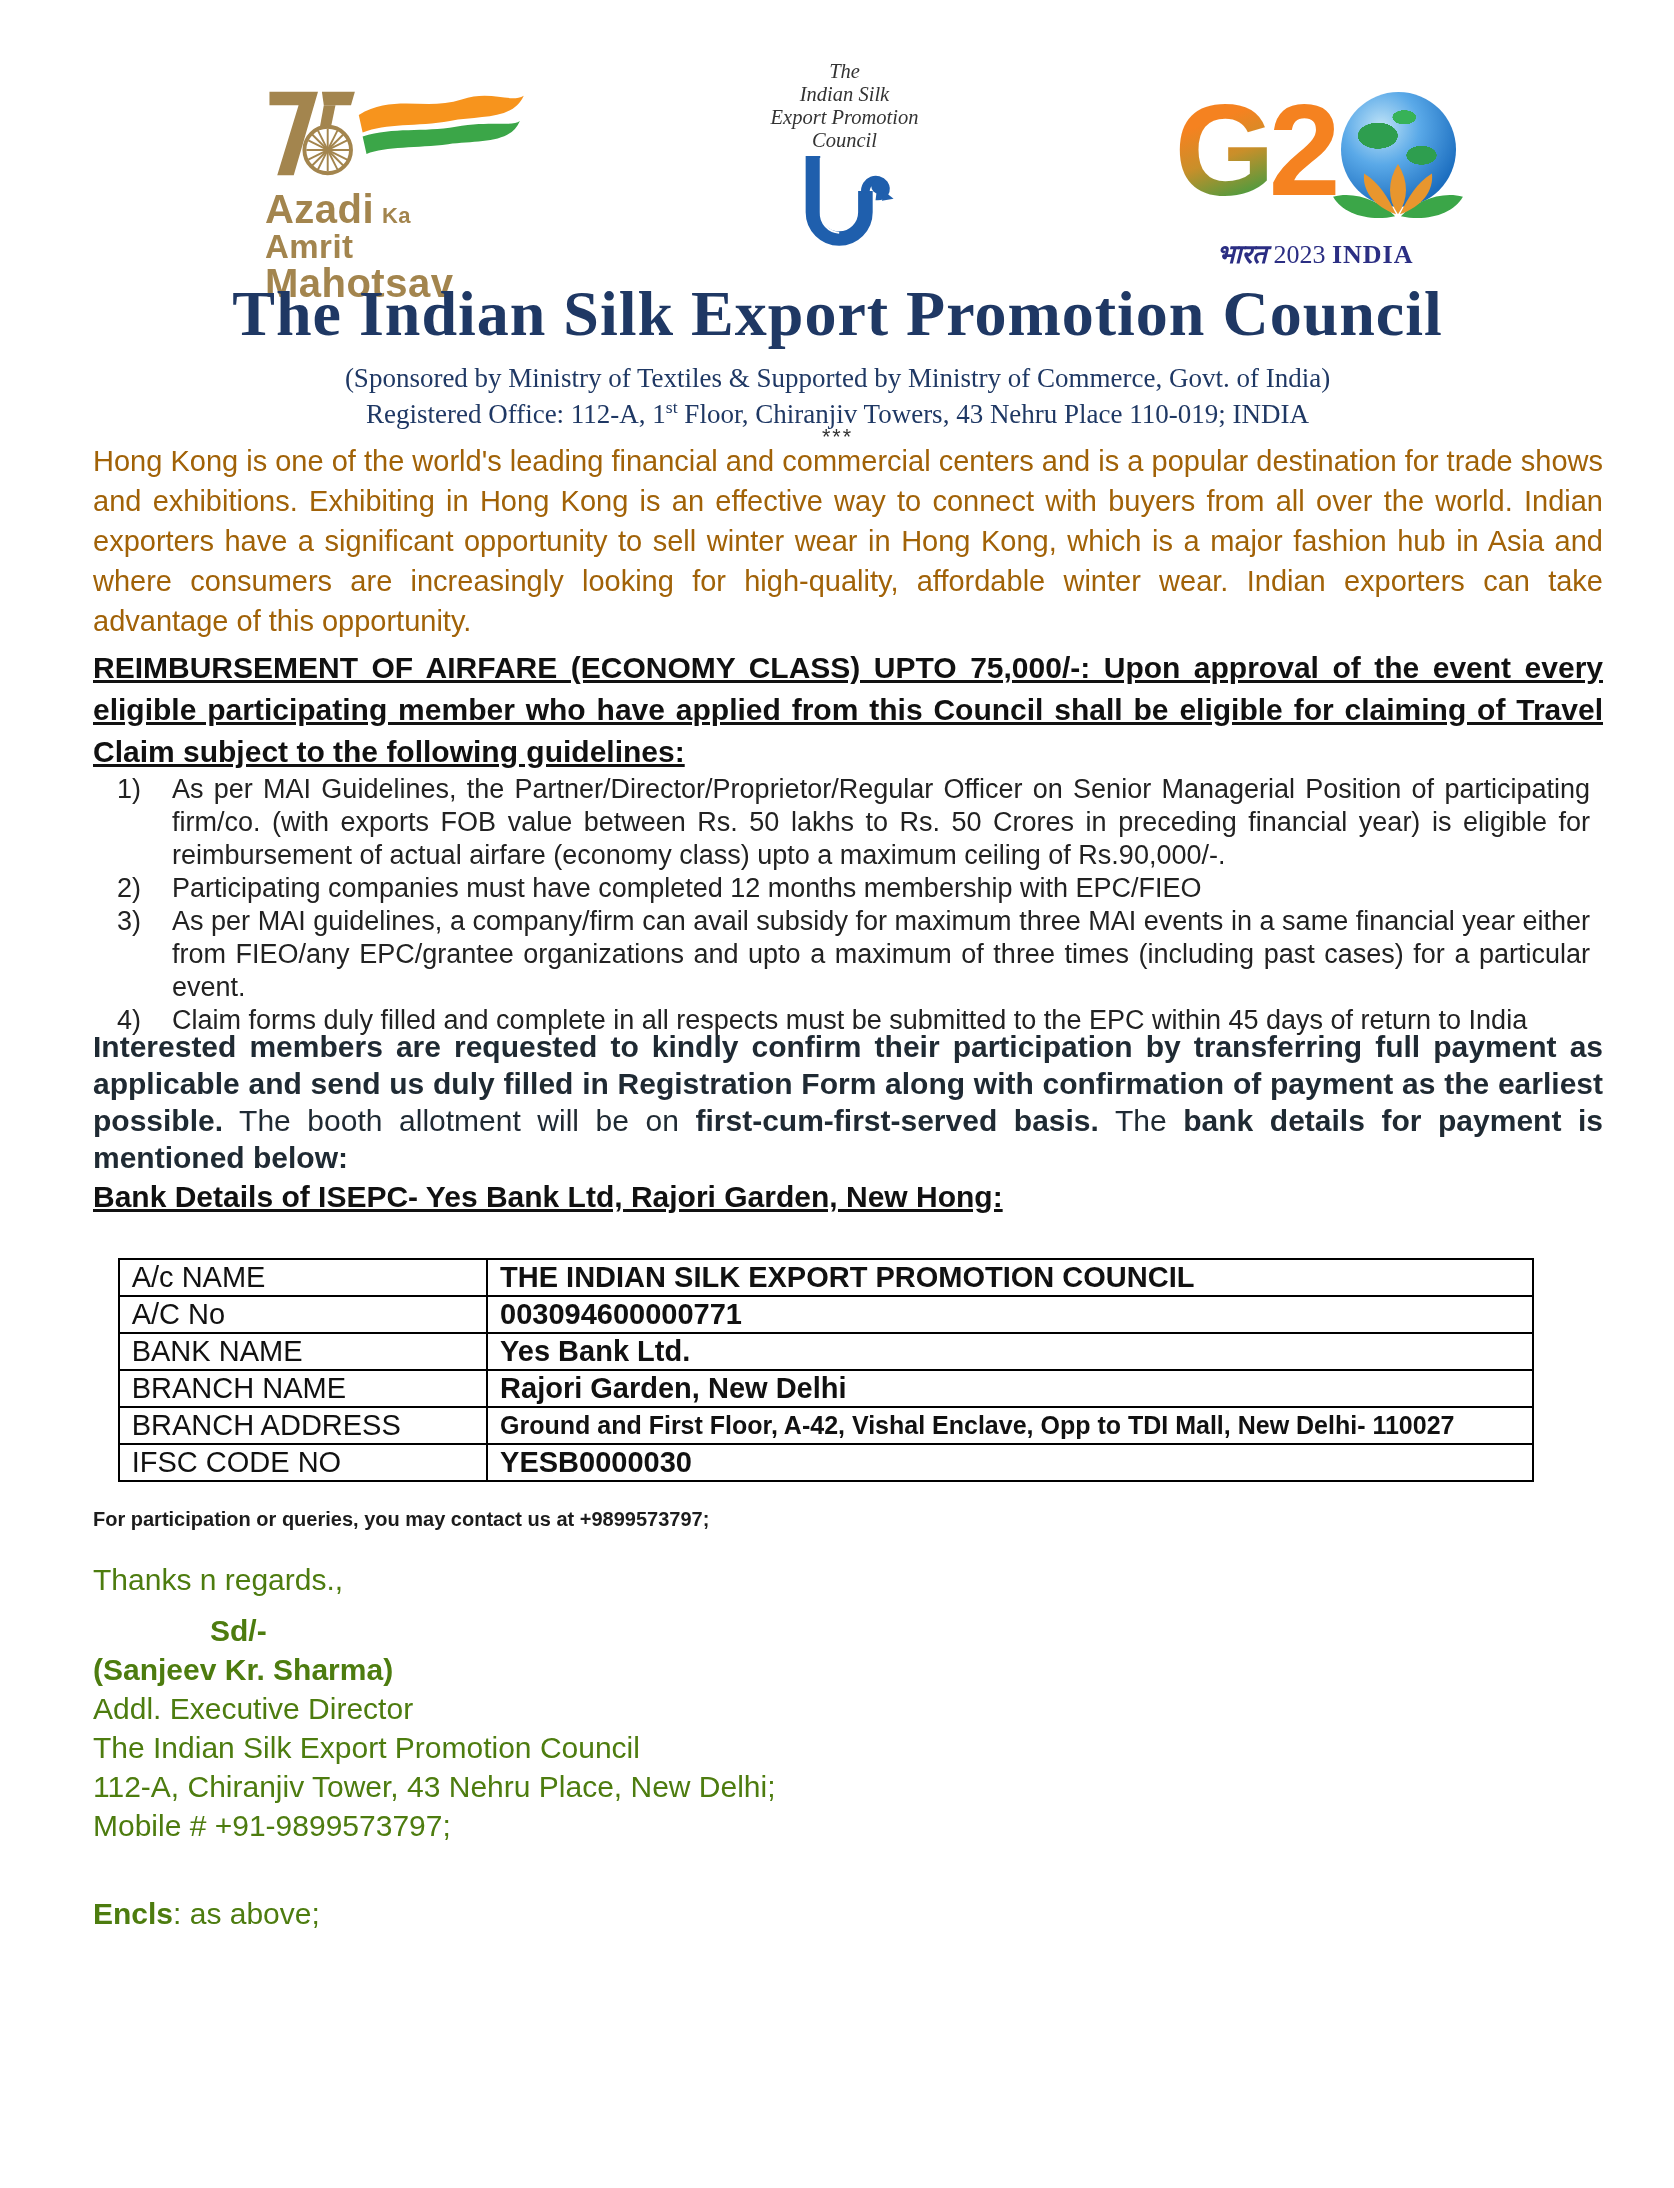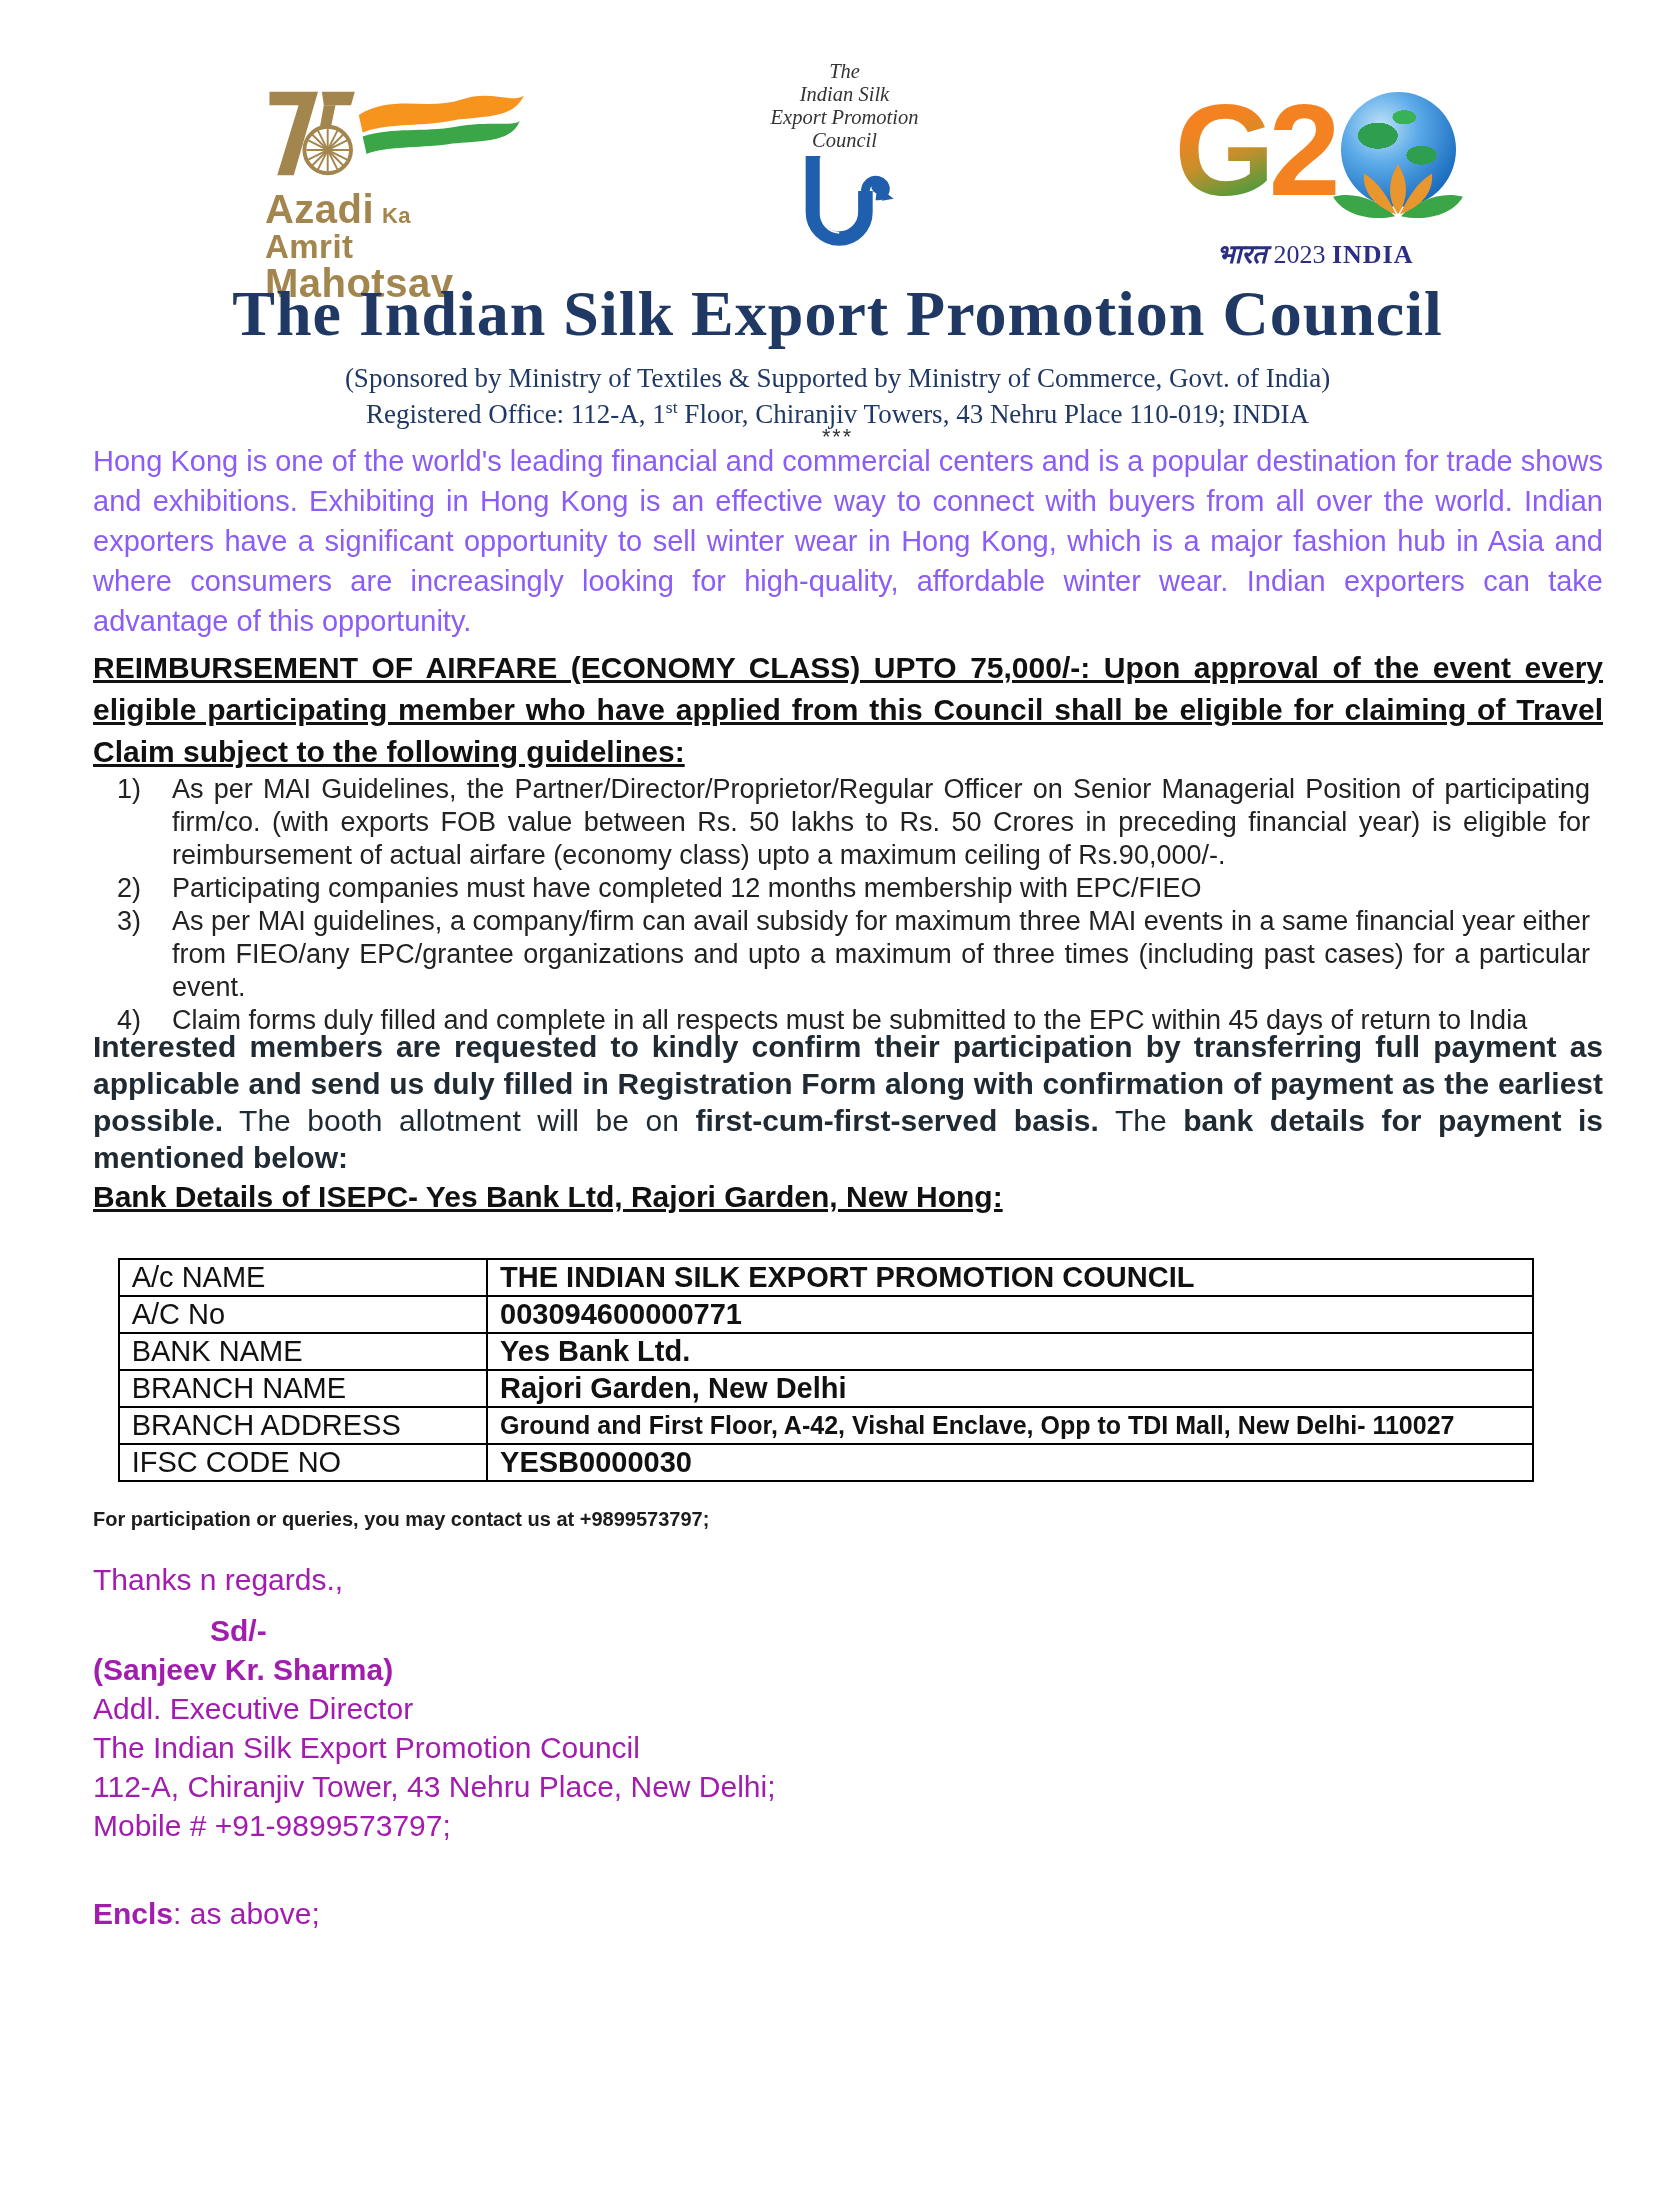--- a/index.html
+++ b/index.html
@@ -51,21 +51,21 @@
   }
   .doc-sub{position:absolute;left:0;width:100%;text-align:center;
     font-family:"Liberation Serif",serif;color:#1f3864;font-size:27px;}
   .doc-sub1{top:363px;}
   .doc-sub2{top:397px;}
   .doc-sub sup{font-size:17.6px;}
   .doc-stars{position:absolute;top:425px;left:0;width:100%;text-align:center;
     font-size:21.5px;color:#333;letter-spacing:2px;}
   
   .bodyblock{position:absolute;left:93px;width:1510px;}
-  .intro{top:441px;font-size:29px;line-height:40px;text-align:justify;color:#8b5cf6;}
+  .intro{top:441px;font-size:29px;line-height:40px;text-align:justify;color:#a16207;}
   .reimb{top:647px;font-size:30px;line-height:42px;text-align:justify;font-weight:700;
     text-decoration:underline;color:#111;}
   .glist{top:773px;left:117px;width:1473px;font-size:27px;line-height:33px;color:#222;}
   .glist .gitem{display:flex;}
   .glist .gnum{flex:0 0 55px;}
   .glist .gtext{flex:1;text-align:justify;}
   .cta{top:1028px;font-size:30px;line-height:37px;text-align:justify;color:#1f2a33;}
   .cta .b{font-weight:700;}
   .bank-heading{top:1180px;font-size:30px;font-weight:700;text-decoration:underline;color:#111;}
   
@@ -75,21 +75,21 @@
   }
   .bank-table td{
     border:2.9px solid #000;height:35px;padding:0 11.7px;vertical-align:middle;
     font-size:29px;color:#111;overflow:hidden;white-space:nowrap;
   }
   .bank-table td.lbl{width:343px;font-weight:400;}
   .bank-table td.val{font-weight:700;}
   .bank-table tr.small td.val{font-size:25px;}
   
   .contact{top:1508px;font-size:20px;font-weight:700;color:#1c1c1c;}
-  .closing{top:1560px;font-size:30px;color:#a21caf;line-height:39px;}
+  .closing{top:1560px;font-size:30px;color:#4d7c0f;line-height:39px;}
   .closing .line{display:block;}
   .closing .thanks{margin-bottom:11.7px;}
   .closing .sd{font-weight:700;margin-left:117px;}
   .closing .name{font-weight:700;}
   .closing .encls{margin-top:49px;}
   .closing .encls .b{font-weight:700;}
 </style>
 </head>
 <body>
 

